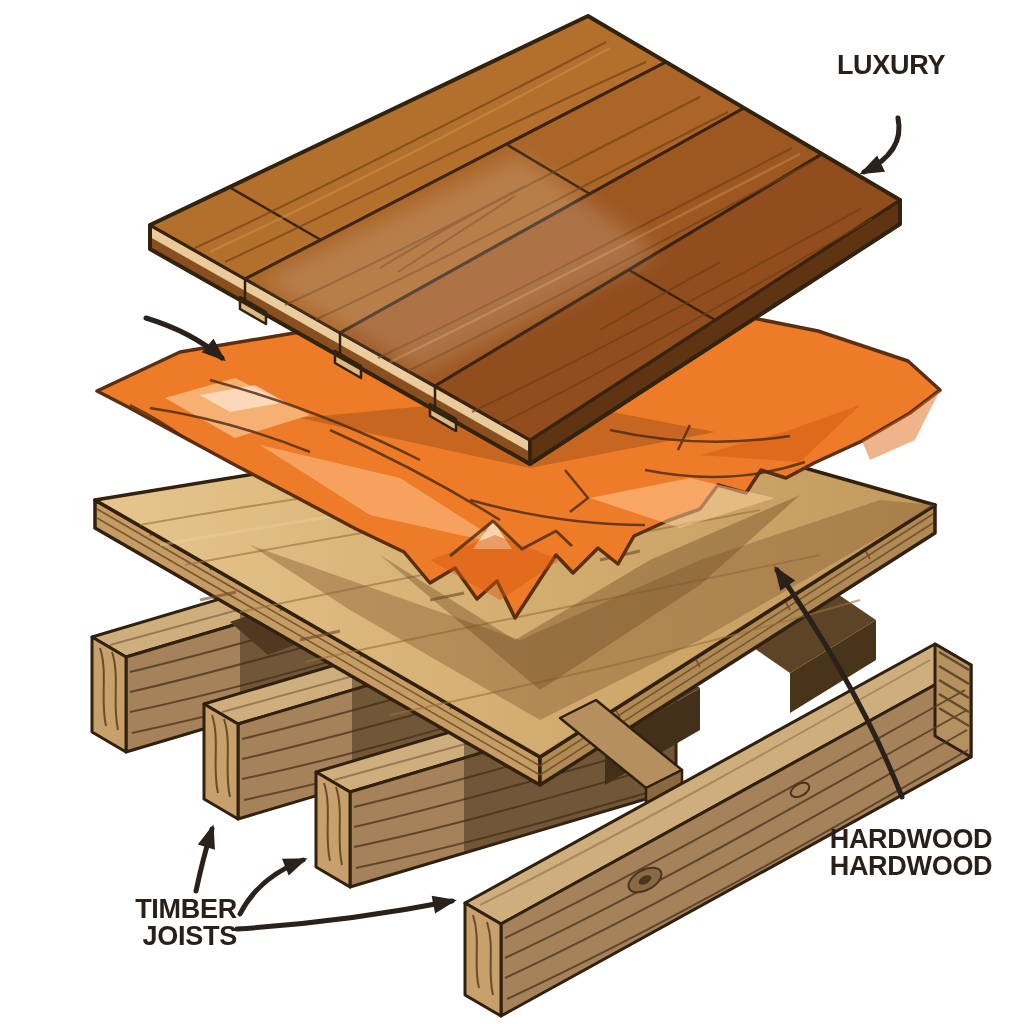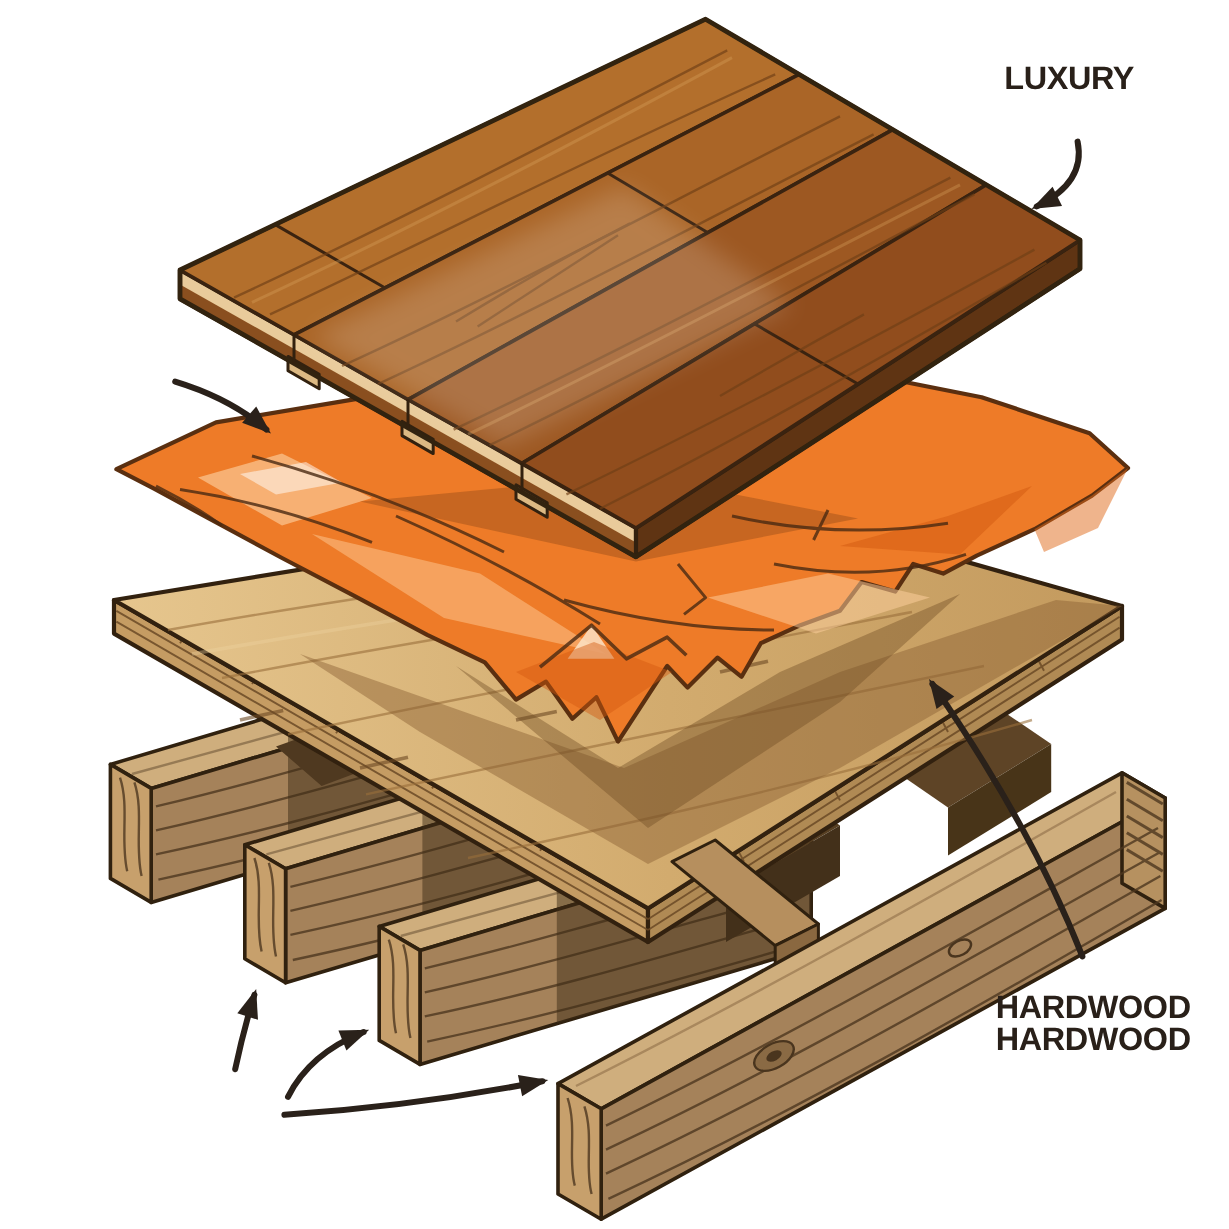--- a/index.html
+++ b/index.html
@@ -241,13 +241,17 @@
   </g>
 </svg>
 
   <div class="diagram-label" style="left:891px;top:52px">
     <span>LUXURY</span>
   </div>
   <div class="diagram-label" style="left:911px;top:826px">
     <span>HARDWOOD</span>
     <span>HARDWOOD</span>
   </div>
+  <div class="diagram-label" style="left:186px;top:896px">
+    <span>TIMBER</span>
+    <span>JOISTS</span>
+  </div>
 </div>
 
 </body></html>

